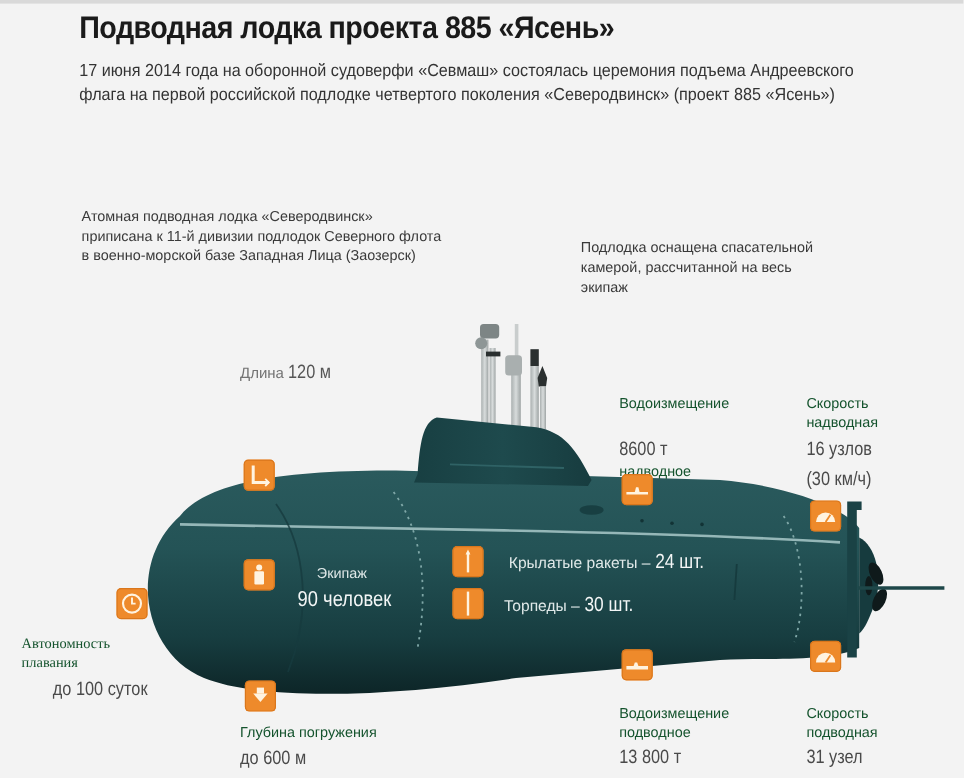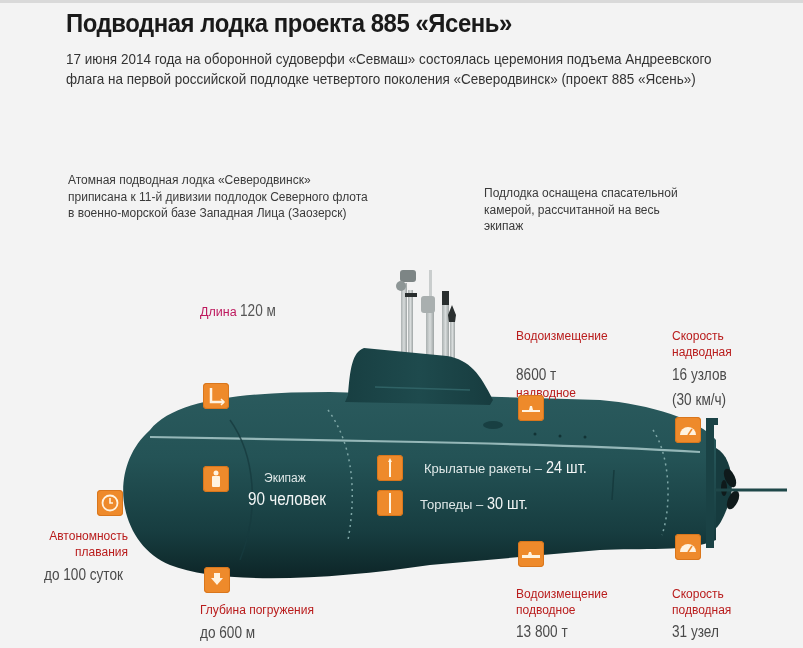--- a/index.html
+++ b/index.html
@@ -15,41 +15,41 @@
       font-size: 26px; font-weight: bold; color: #1a1a1a; letter-spacing: -0.5px;
       transform: scaleX(0.92); transform-origin: left top; white-space: nowrap;
     }
     .lead {
       position: absolute; left: 66px; top: 50px; width: 720px;
       font-size: 14.5px; line-height: 19.5px; color: #333;
       transform: scaleX(0.93); transform-origin: left top;
     }
     .note { position: absolute; font-size: 12px; line-height: 16.5px; color: #3a3a3a; }
     .note-left { left: 68px; top: 172px; width: 300px; }
-    .note-right { left: 484px; top: 185px; width: 210px; }
+    .note-right { left: 484px; top: 198px; width: 210px; }
 
     .stage { position: absolute; left: 0; top: 0; width: 803px; height: 648px; }
     svg.sub { position: absolute; left: 0; top: 0; }
 
     .ico {
       position: absolute; width: 26px; height: 26px; border-radius: 4px;
       background: #ee8a2b; box-shadow: 0 0 0 1px #d9761c inset;
     }
     .ico svg { position: absolute; left: 0; top: 0; }
 
-    .lbl { position: absolute; font-size: 12px; color: #b91c1c; line-height: 16px; white-space: nowrap; }
+    .lbl { position: absolute; font-size: 12px; color: #14532d; line-height: 16px; white-space: nowrap; }
     .val { position: absolute; font-size: 16px; color: #4a4a4a; white-space: nowrap; transform: scaleX(0.85); transform-origin: left top; }
     .dims { position: absolute; left: 200px; top: 302px; }
     .dims .row { height: 27px; white-space: nowrap; }
-    .dims .k { font-size: 12.5px; color: #be185d; }
+    .dims .k { font-size: 12.5px; color: #737373; }
     .dims .v { font-size: 16px; color: #555; display: inline-block; transform: scaleX(0.85); transform-origin: left center; margin-left: 3px; }
 
     .on-hull { color: #dfe8e8; }
     .on-hull-val { color: #f3f6f6; }
-    .right { text-align: right; }
+    .right { text-align: left; font-family: Liberation Serif, serif; }
   </style>
 </head>
 <body>
 
 <div class="topline"></div>
 
 <div class="title">Подводная лодка проекта 885 «Ясень»</div>
 <div class="lead">17 июня 2014 года на оборонной судоверфи «Севмаш» состоялась церемония подъема Андреевского флага на первой российской подлодке четвертого поколения «Северодвинск» (проект 885 «Ясень»)</div>
 
 <div class="note note-left">Атомная подводная лодка «Северодвинск» приписана к 11-й дивизии подлодок Северного флота в военно-морской базе Западная Лица (Заозерск)</div>

